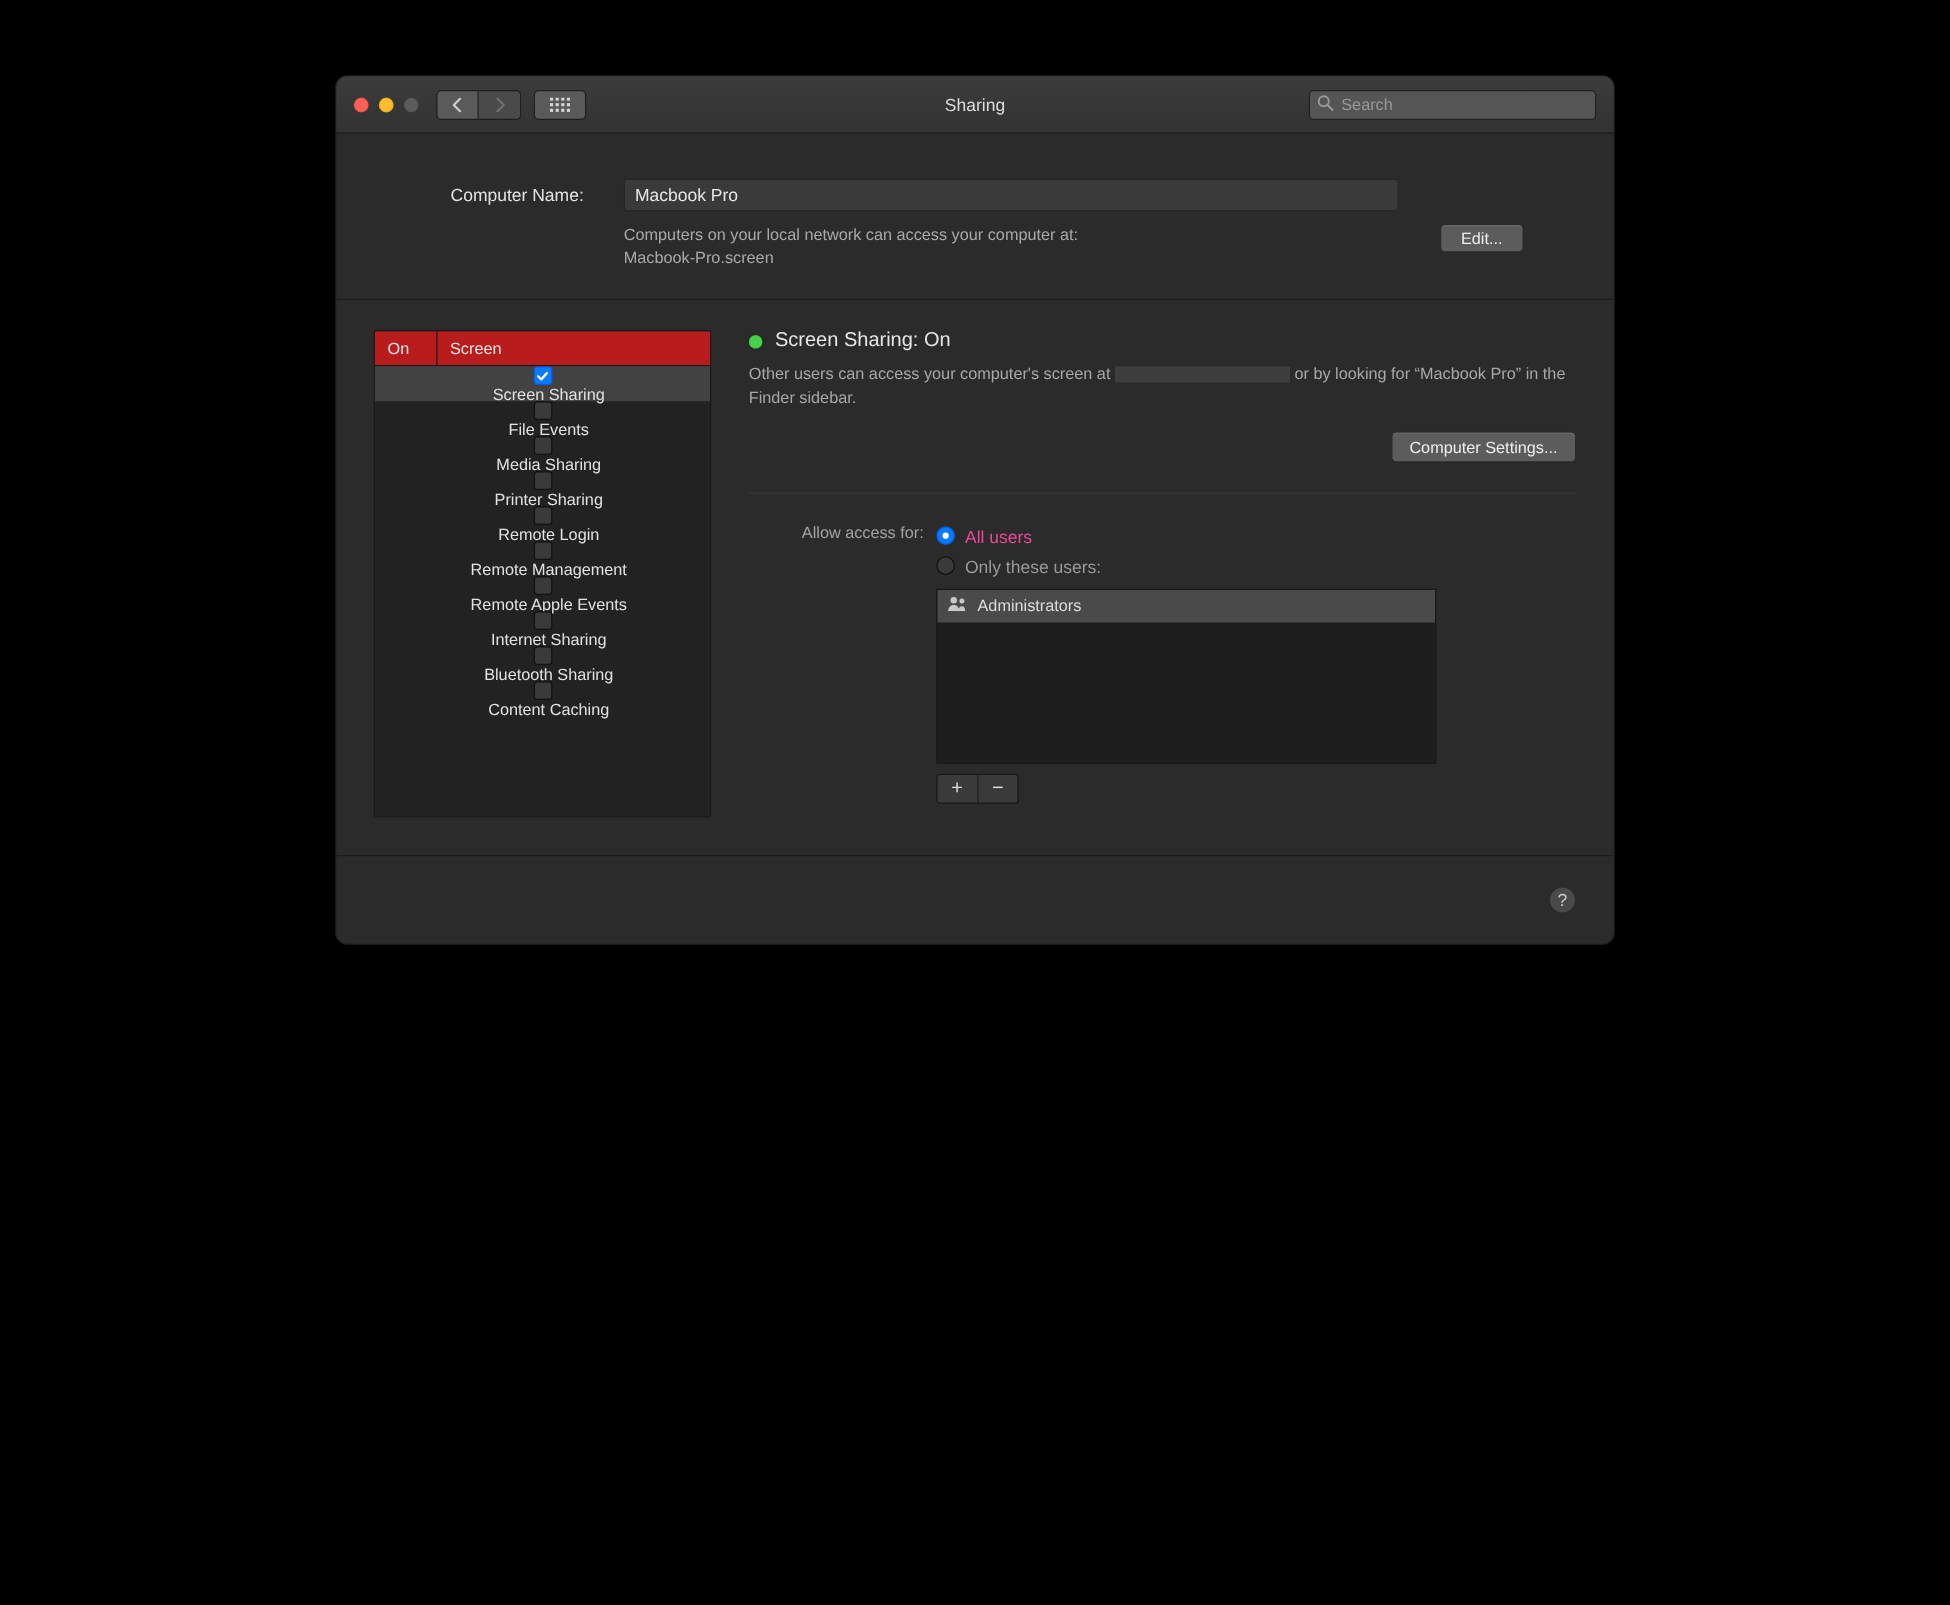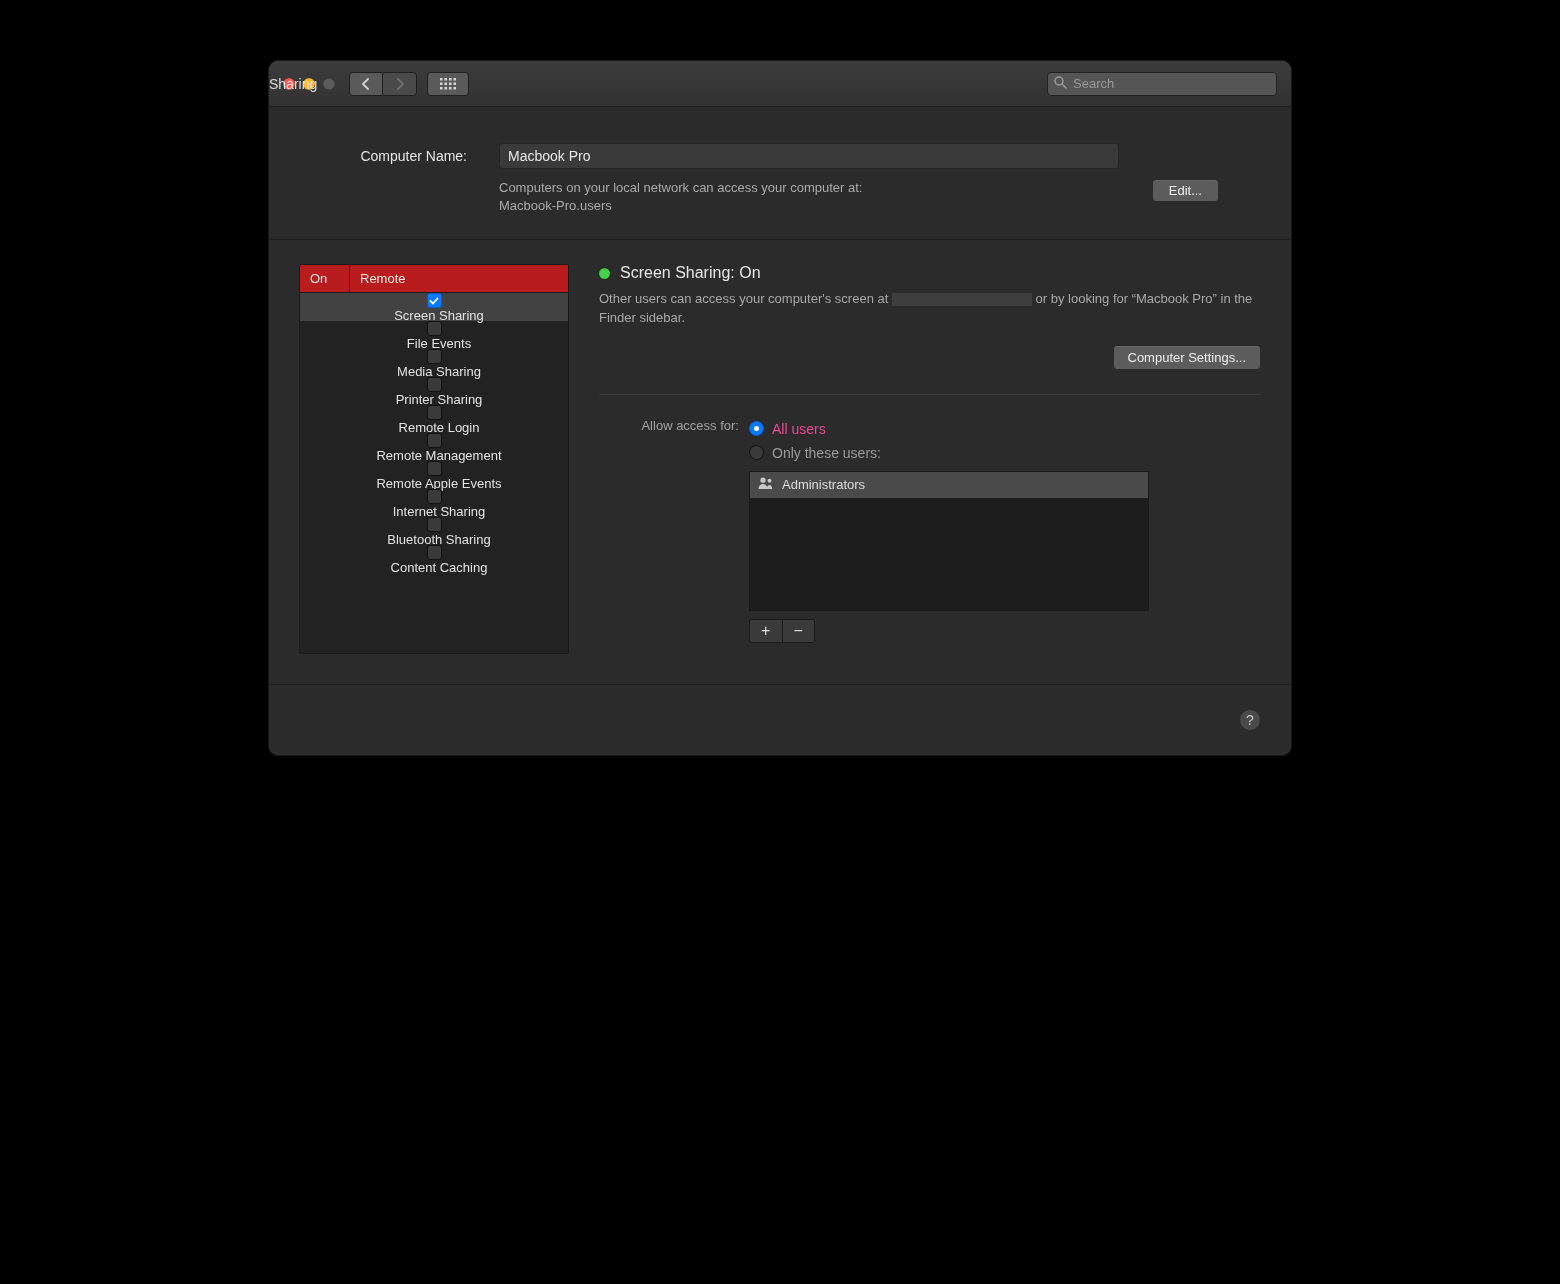--- a/index.html
+++ b/index.html
@@ -59,20 +59,21 @@
   .grid-btn {
     width:42px; height:24px;
     background:#5a5a5a;
     border:1px solid #1f1f1f;
     border-radius:4px;
     display:flex; align-items:center; justify-content:center;
   }
   .title {
     position:absolute;
     left:0; right:0;
+    text-align:center;
     pointer-events:none;
     font-size:14px;
     color:#ddd;
   }
   .searchwrap {
     margin-left:auto;
     display:flex;
     align-items:center;
     background:#555;
     border:1px solid #222;
@@ -380,33 +381,33 @@
   <div class="top-panel">
     <div class="row">
       <div class="label-cn">Computer Name:</div>
       <input class="cn-input" type="text" value="Macbook Pro" style="">
     </div>
     <div class="row" style="align-items:flex-start;">
       <div class="label-cn"></div>
       <div class="desc desc-row" style="flex:1; max-width:720px;">
         <div class="desc-text">
           <span>Computers on your local network can access your computer at:</span><br>
-          <span>Macbook-Pro.users</span>
+          <span>Macbook-Pro.screen</span>
         </div>
         <button class="edit-btn">Edit...</button>
       </div>
     </div>
   </div>
 
   <div class="main">
 
     <div class="services">
       <div class="svc-head">
         <div class="col-on">On</div>
-        <div class="col-svc">Remote</div>
+        <div class="col-svc">Screen</div>
       </div>
       <div class="svc-body" id="svc-body">
           <div class="svc-row selected">
             <div class="cell-on">
               <span class="chk checked">
                 <svg width="10" height="10" viewBox="0 0 10 10">
                   <path d="M1.5 5 L4 7.5 L8.5 2.5" stroke="#fff" stroke-width="1.8" fill="none" stroke-linecap="round" stroke-linejoin="round"></path>
                 </svg>
               </span>
             </div>

